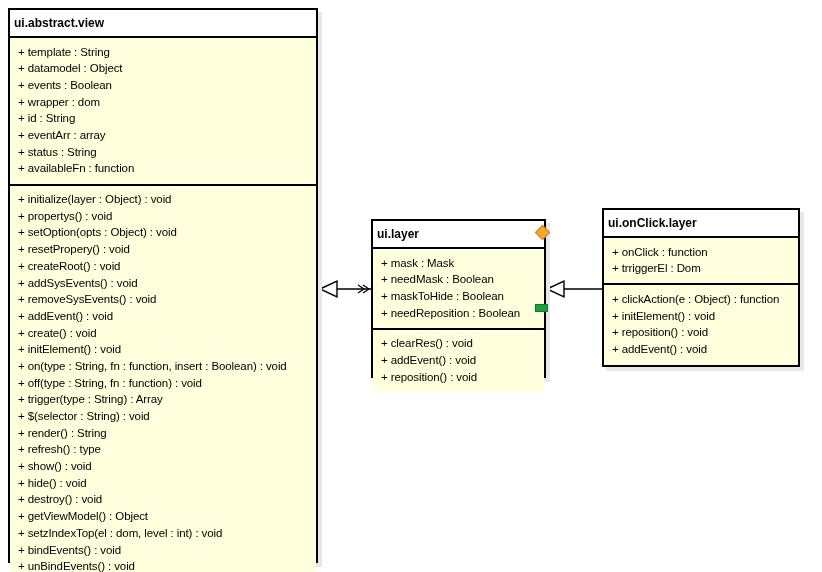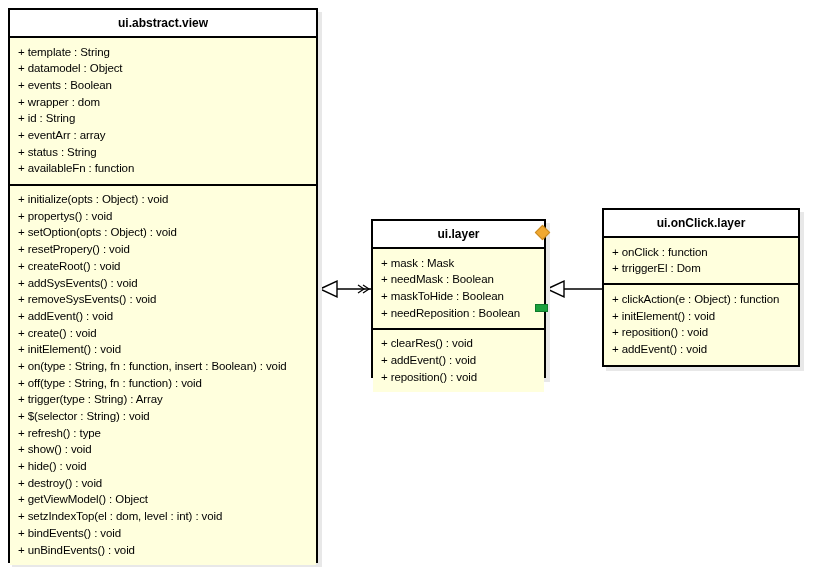--- a/index.html
+++ b/index.html
@@ -29,21 +29,21 @@
     border: 2px solid #000000;
     background: #ffffdd;
     box-shadow: 4px 4px 0 0 #e8e8e8;
     z-index: 5;
   }
 
   .uml-title {
     box-sizing: border-box;
     background: #ffffff;
     border-bottom: 2px solid #000000;
-    text-align: center;
+    text-align: left;
     font-weight: bold;
     font-size: 12px;
     color: #000000;
     line-height: 1;
     padding: 7px 4px 7px 4px;
     white-space: nowrap;
   }
 
   .uml-compartment {
     box-sizing: border-box;
@@ -146,34 +146,35 @@
       <div class="uml-member">+ datamodel : Object</div>
       <div class="uml-member">+ events : Boolean</div>
       <div class="uml-member">+ wrapper : dom</div>
       <div class="uml-member">+ id : String</div>
       <div class="uml-member">+ eventArr : array</div>
       <div class="uml-member">+ status : String</div>
       <div class="uml-member">+ availableFn : function</div>
     </div>
 
     <div class="uml-compartment">
-      <div class="uml-member">+ initialize(opts : Object) : void</div>
+      <div class="uml-member">+ initialize(layer : Object) : void</div>
       <div class="uml-member">+ propertys() : void</div>
       <div class="uml-member">+ setOption(opts : Object) : void</div>
       <div class="uml-member">+ resetPropery() : void</div>
       <div class="uml-member">+ createRoot() : void</div>
       <div class="uml-member">+ addSysEvents() : void</div>
       <div class="uml-member">+ removeSysEvents() : void</div>
       <div class="uml-member">+ addEvent() : void</div>
       <div class="uml-member">+ create() : void</div>
       <div class="uml-member">+ initElement() : void</div>
       <div class="uml-member">+ on(type : String, fn : function, insert : Boolean) : void</div>
       <div class="uml-member">+ off(type : String, fn : function) : void</div>
       <div class="uml-member">+ trigger(type : String) : Array</div>
       <div class="uml-member">+ $(selector : String) : void</div>
+      <div class="uml-member">+ render() : String</div>
       <div class="uml-member">+ refresh() : type</div>
       <div class="uml-member">+ show() : void</div>
       <div class="uml-member">+ hide() : void</div>
       <div class="uml-member">+ destroy() : void</div>
       <div class="uml-member">+ getViewModel() : Object</div>
       <div class="uml-member">+ setzIndexTop(el : dom, level : int) : void</div>
       <div class="uml-member">+ bindEvents() : void</div>
       <div class="uml-member">+ unBindEvents() : void</div>
     </div>
   </div>

